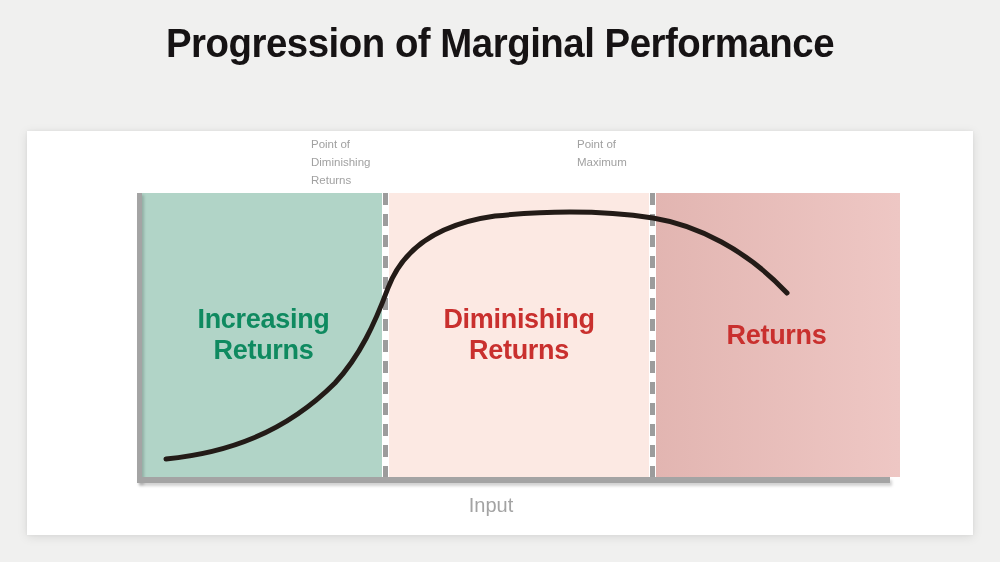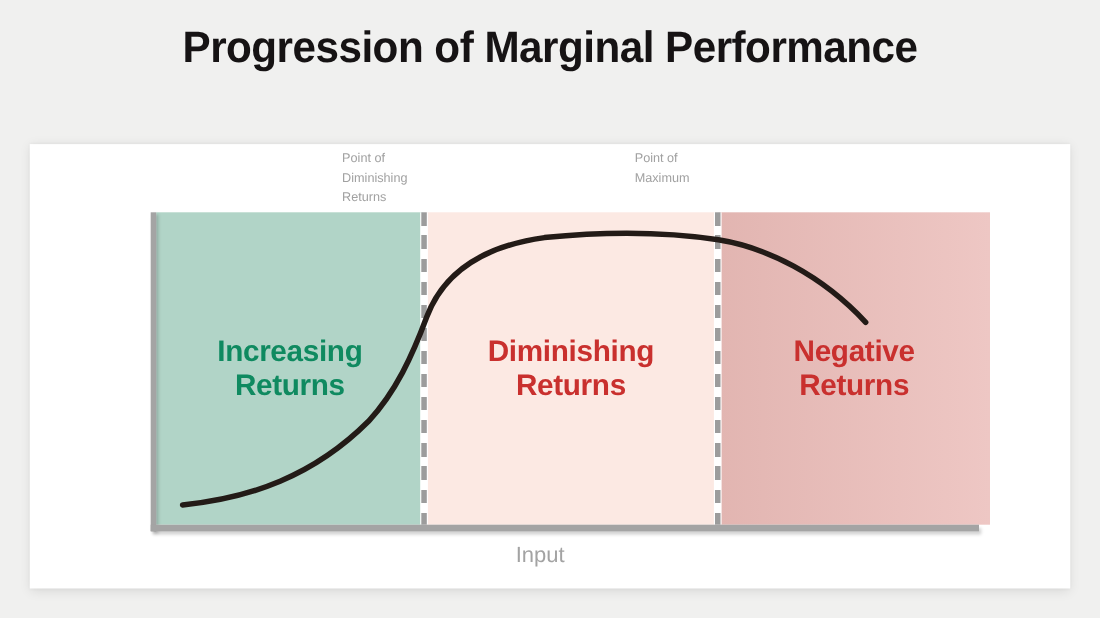--- a/index.html
+++ b/index.html
@@ -107,21 +107,20 @@
       </div>
     </div>
     <div class="zone zone-diminishing" style="background: rgb(252, 233, 227);">
       <div class="zone-label" style="color: rgb(201, 48, 46);">
         <div>Diminishing</div>
         <div>Returns</div>
       </div>
     </div>
     <div class="zone zone-negative" style="background: linear-gradient(90deg, rgb(226, 181, 177), rgb(238, 199, 196));">
       <div class="zone-label" style="color: rgb(201, 48, 46);">
-        <div>Negative</div>
         <div>Returns</div>
       </div>
     </div>
   </div>
 
   <div class="boundary first">
     <div class="boundary-inner"></div>
   </div>
   <div class="boundary second">
     <div class="boundary-inner"></div>

